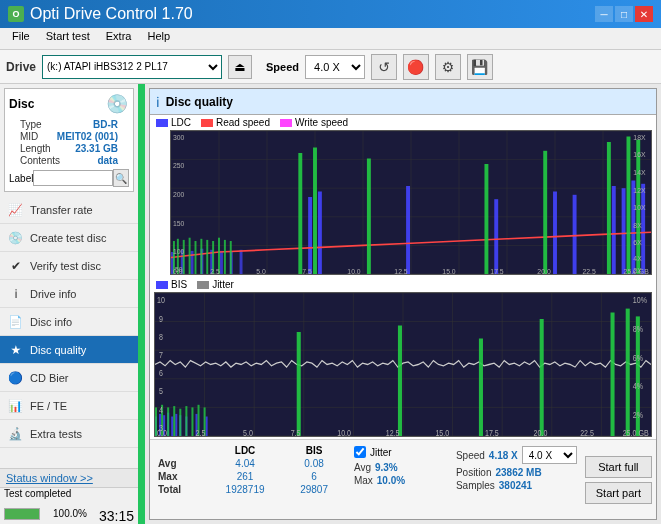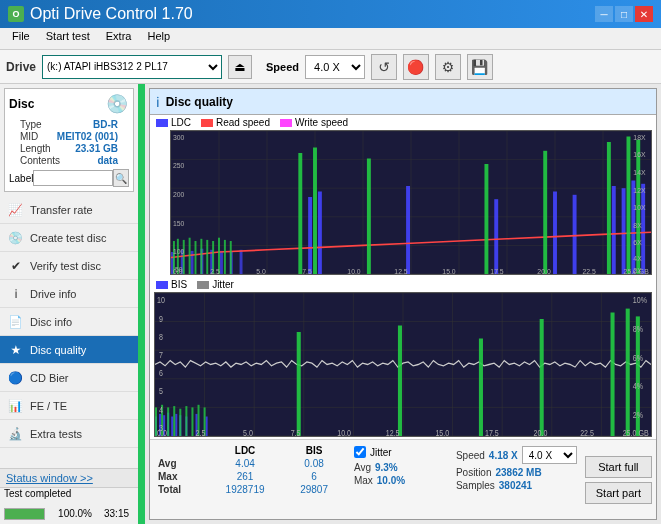--- a/index.html
+++ b/index.html
@@ -143,21 +143,21 @@
       flex: 1;
       height: 12px;
       background: #d0d0d0;
       border: 1px solid #aaa;
     }
     .progress-bar-inner {
       height: 100%;
       background: #4caf50;
     }
     .progress-text { font-size: 10px; min-width: 35px; text-align: right; }
-    .time-text { font-size: 10px; min-width: 30px; }
+    .time-text { font-size: 14px; min-width: 30px; }
 
     .content-area {
       flex: 1;
       background: #e8e8e8;
       display: flex;
       flex-direction: column;
       padding: 4px;
     }
 
     .disc-quality-panel {

